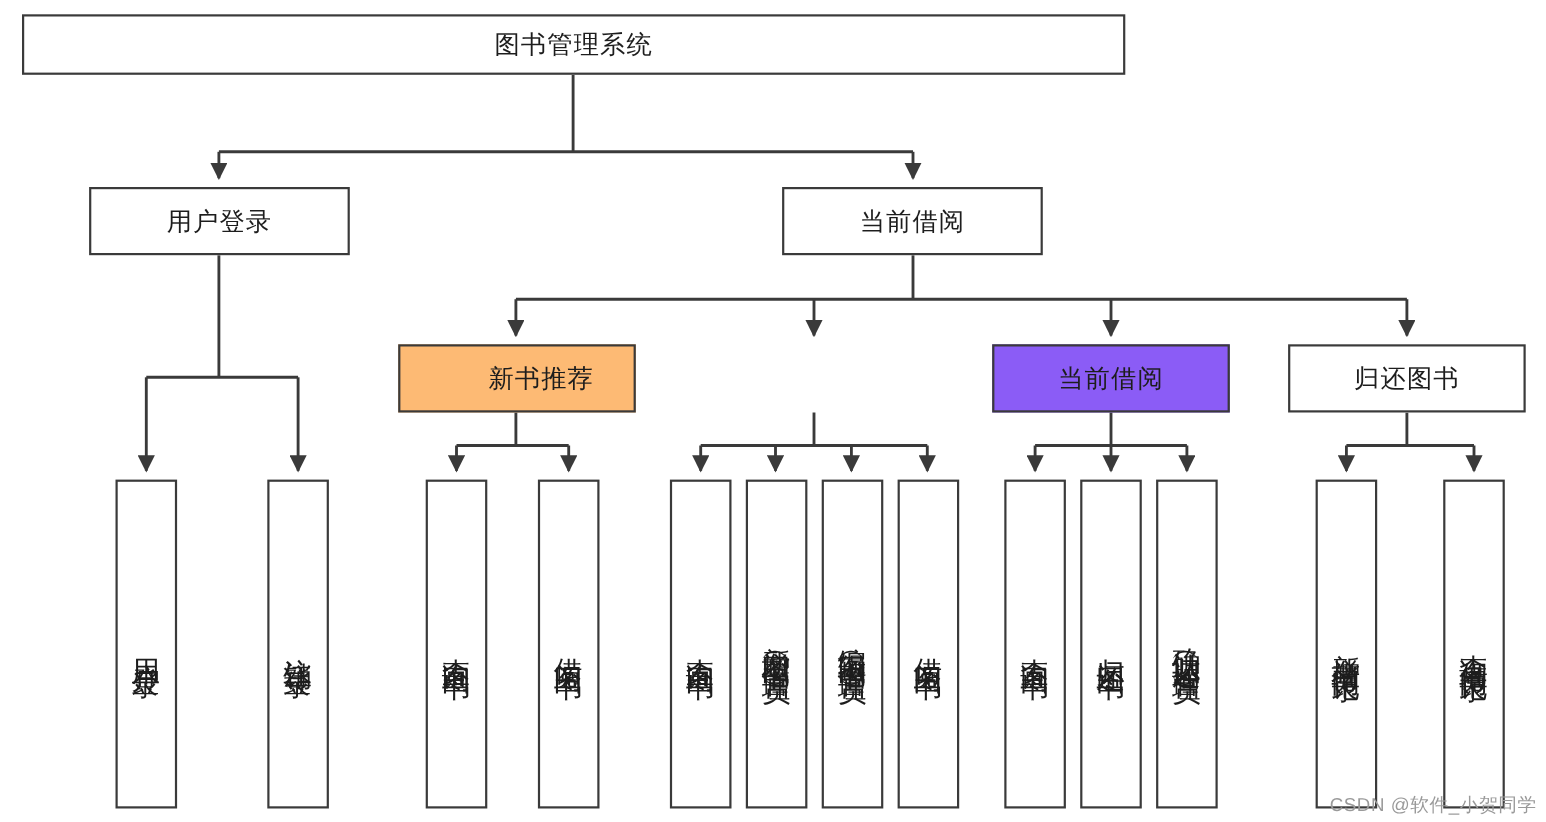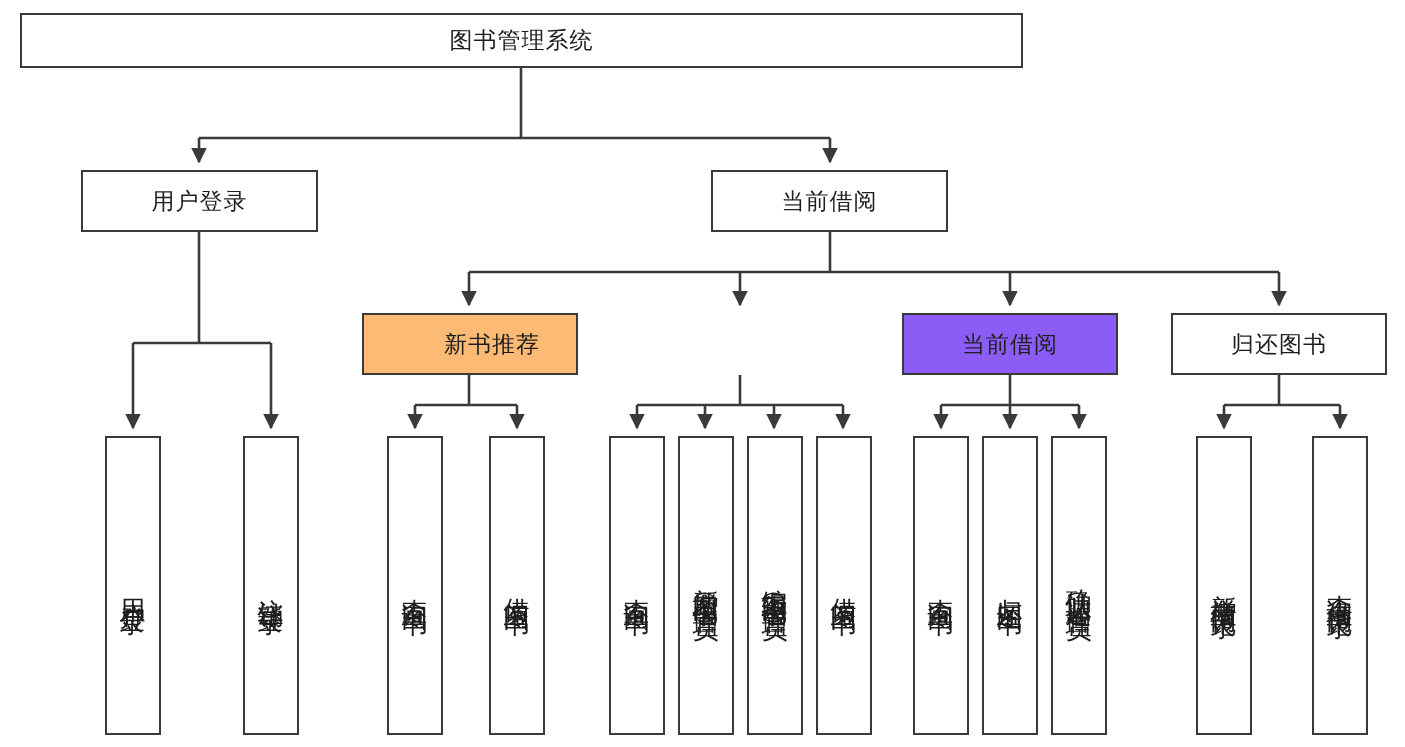--- a/index.html
+++ b/index.html
@@ -155,14 +155,15 @@
     <span class="lbl">确认归还（管理员）</span>
   </div>
 
   <div class="node vert" style="left: 1196px; top: 436px; width: 56px; height: 299px; border-color: rgb(58, 58, 58); background: rgb(255, 255, 255); color: rgb(29, 29, 29);">
     <span class="lbl">新增借阅记录</span>
   </div>
   <div class="node vert" style="left: 1312px; top: 436px; width: 56px; height: 299px; border-color: rgb(58, 58, 58); background: rgb(255, 255, 255); color: rgb(29, 29, 29);">
     <span class="lbl">查询借阅记录</span>
   </div>
 
+  <div class="watermark" style="color: rgb(154, 154, 154);">CSDN @软件_小贺同学</div>
 
 </div>
 
 </body></html>

